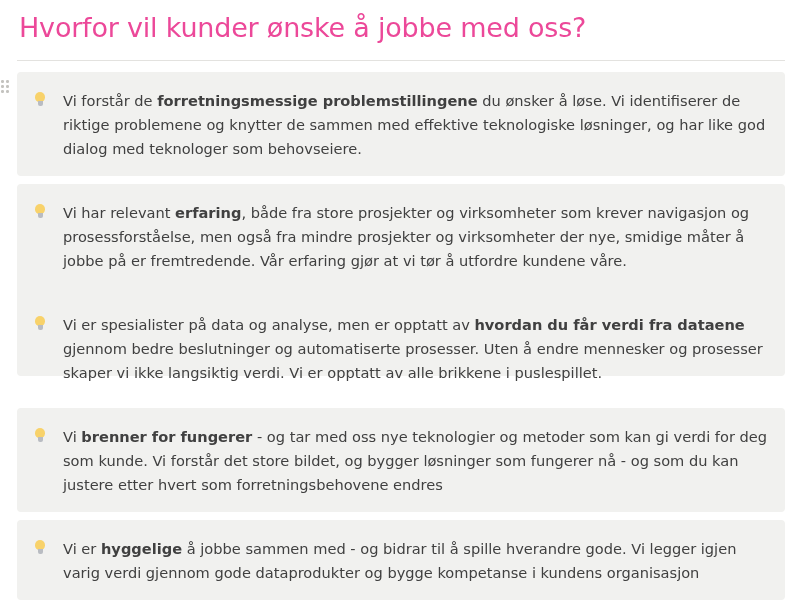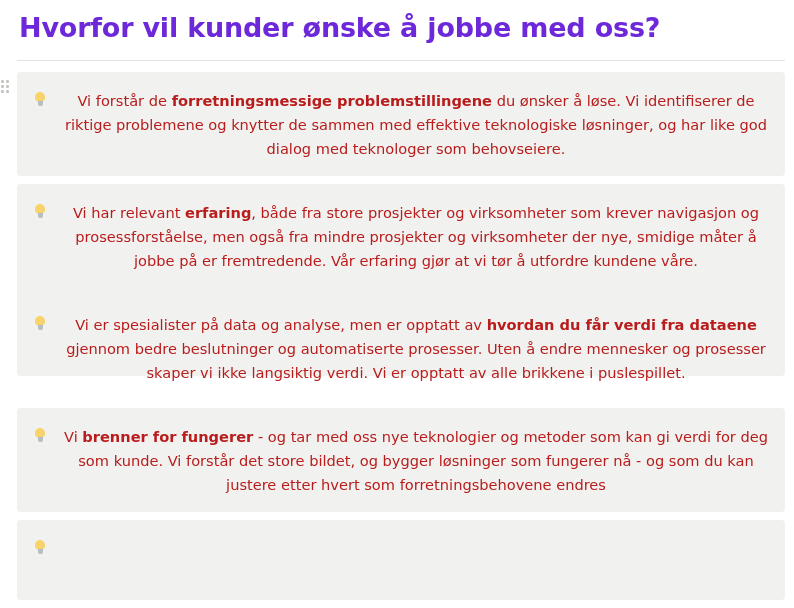--- a/index.html
+++ b/index.html
@@ -1,26 +1,26 @@
 <!DOCTYPE html>
 <html><head>
   <meta charset="utf-8">
   <style>
     html, body { margin:0; padding:0; background:#ffffff; }
     body { width:794px; height:608px; overflow:hidden; position:relative;
       font-family:"DejaVu Sans","Liberation Sans",sans-serif; color:#37352f; }
-    .title { position:absolute; left:19px; top:8px; font-size:27px; font-weight:700; letter-spacing:-0.2px; color:#6d28d9; margin:0; line-height:40px; }
+    .title { position:absolute; left:19px; top:8px; font-size:27px; font-weight:400; letter-spacing:-0.2px; color:#ec4899; margin:0; line-height:40px; }
     .divider { position:absolute; left:17px; top:60px; width:768px; height:1px; background:#e3e2df; }
     .drag { position:absolute; left:1px; top:79px; width:10px; height:16px; }
     .drag span { position:absolute; width:2.5px; height:2.5px; background:#c4c3bf; border-radius:50%; }
     .callout { position:absolute; left:17px; width:768px; background:#f1f1ef; border-radius:4px; box-sizing:border-box; padding:16px 16px 16px 46px; }
     .bulb { position:absolute; left:17px; top:20px; width:12px; height:16px; }
     .bulb .glass { position:absolute; left:1px; top:0; width:10px; height:10px; border-radius:50% 50% 45% 45%; background:#f8d26a; }
     .bulb .base { position:absolute; left:3.5px; top:9px; width:5px; height:5px; background:#b9bcc2; border-radius:0 0 2px 2px; }
-    .text { font-size:14.6px; line-height:24px; color:#b91c1c;text-align:center; }
+    .text { font-size:14.6px; line-height:24px; color:#404040; }
     .text b { font-weight:600; }
   </style>
 </head>
 <body>
 
 <h1 class="title">Hvorfor vil kunder ønske å jobbe med oss?</h1>
 <div class="divider"></div>
 
 <div class="drag">
   <span style="left:0;top:1px"></span>
@@ -61,13 +61,14 @@
       <div class="base"></div>
     </div>
   <div class="text" style="padding-top:1px;"><span>Vi </span><b>brenner for fungerer</b><span> - og tar med oss nye teknologier og metoder som kan gi verdi for deg som kunde. Vi forstår det store bildet, og bygger løsninger som fungerer nå - og som du kan justere etter hvert som forretningsbehovene endres</span></div>
 </div>
 
 <div class="callout" style="top:520px;height:80px;">
   <div class="bulb">
       <div class="glass"></div>
       <div class="base"></div>
     </div>
+  <div class="text" style="padding-top:1px;"><span>Vi er </span><b>hyggelige</b><span> å jobbe sammen med - og bidrar til å spille hverandre gode. Vi legger igjen varig verdi gjennom gode dataprodukter og bygge kompetanse i kundens organisasjon</span></div>
 </div>
 
 </body></html>

